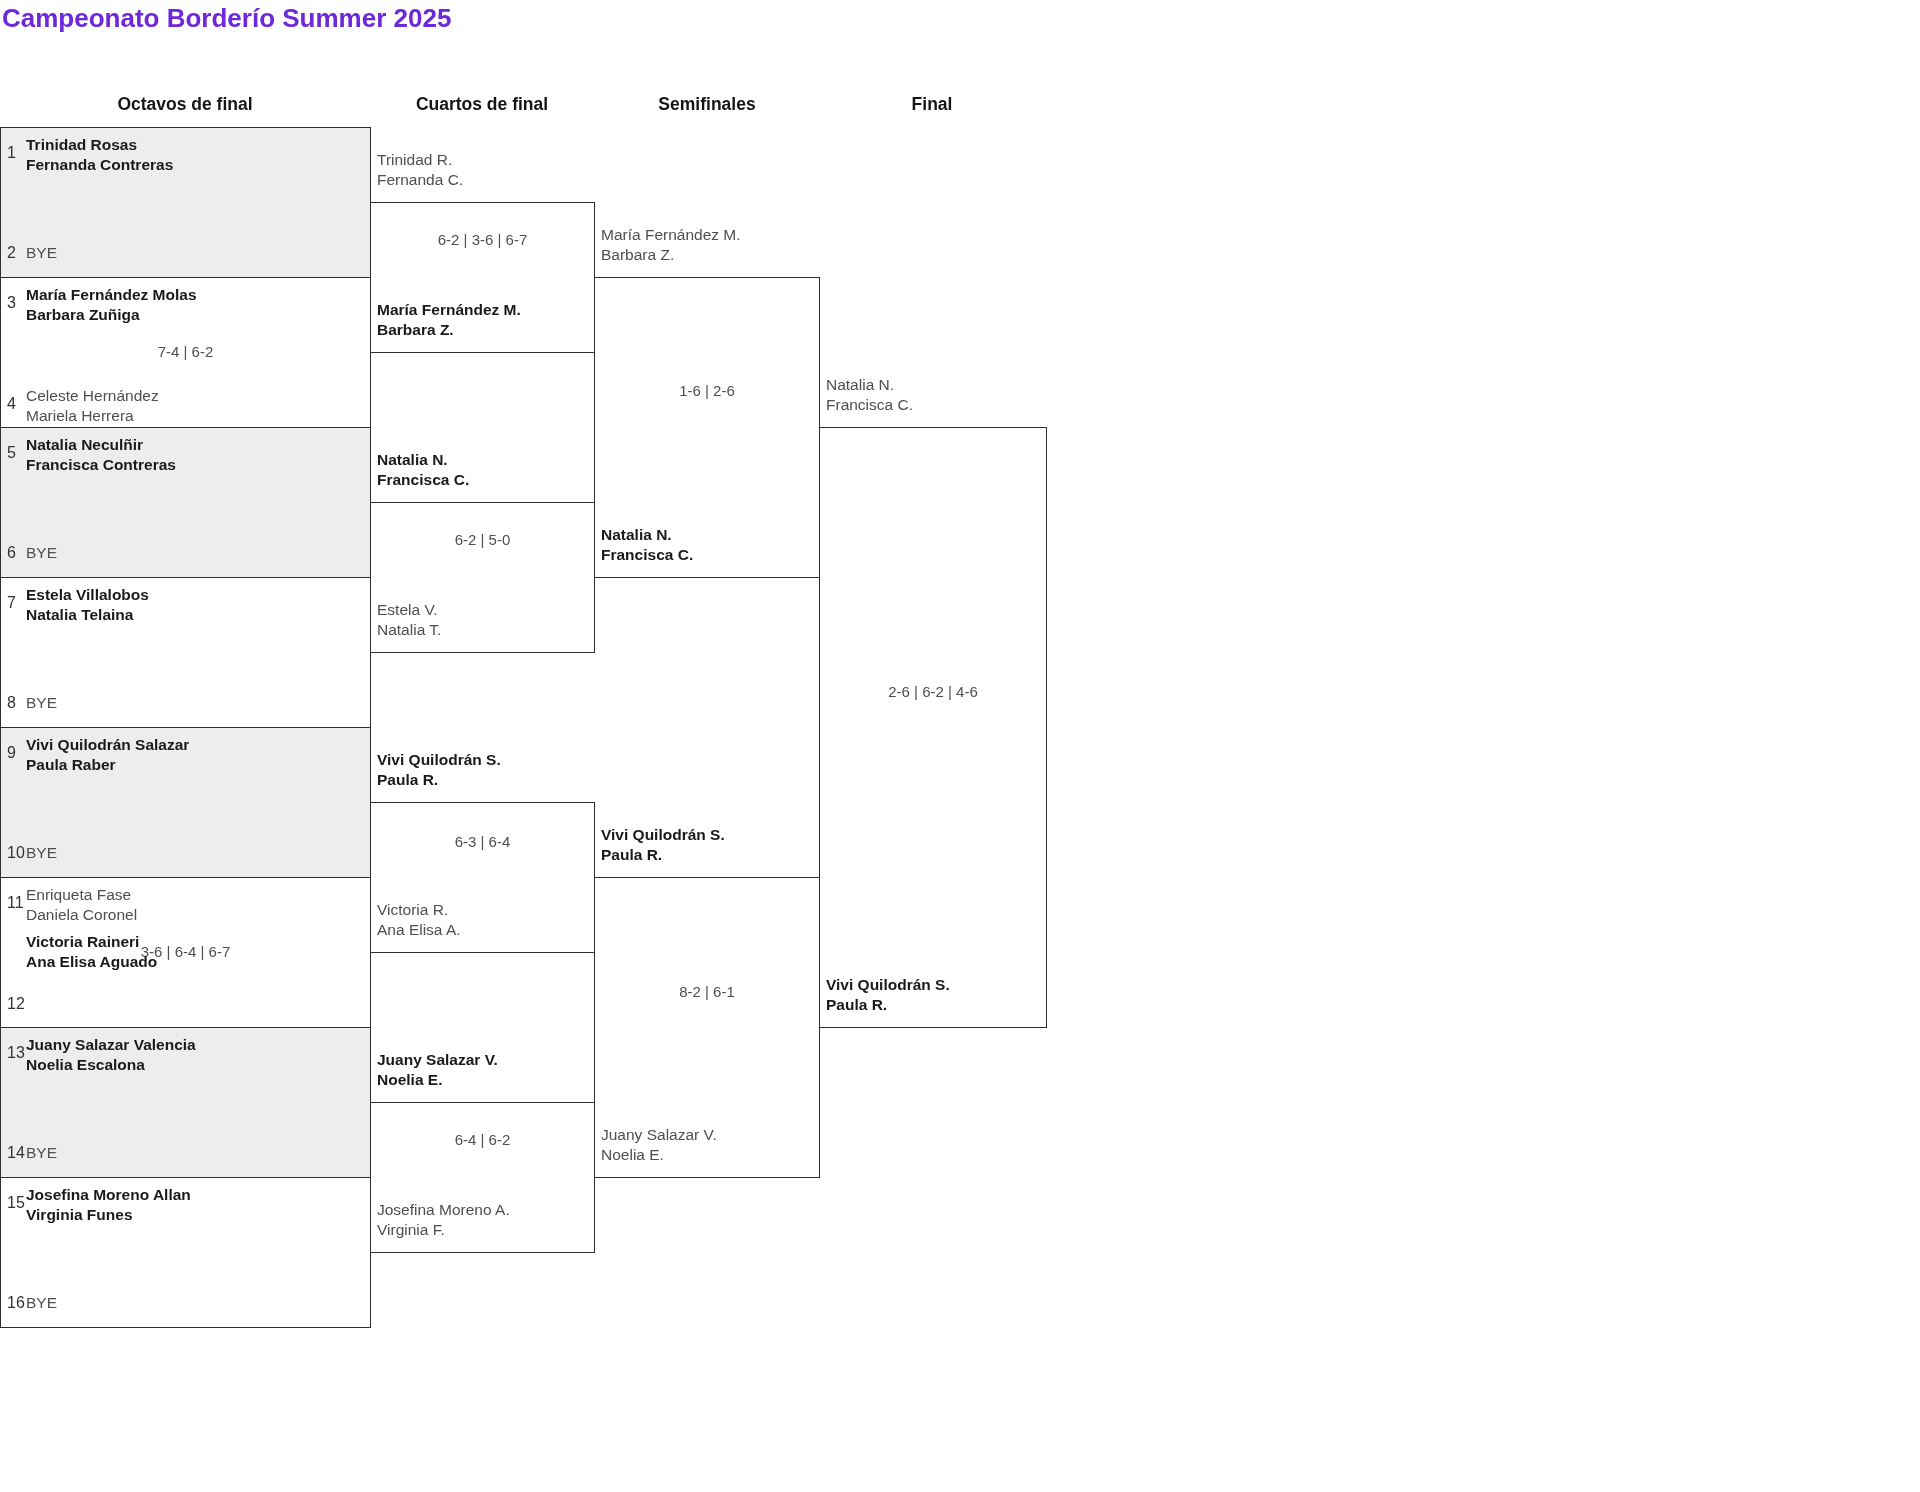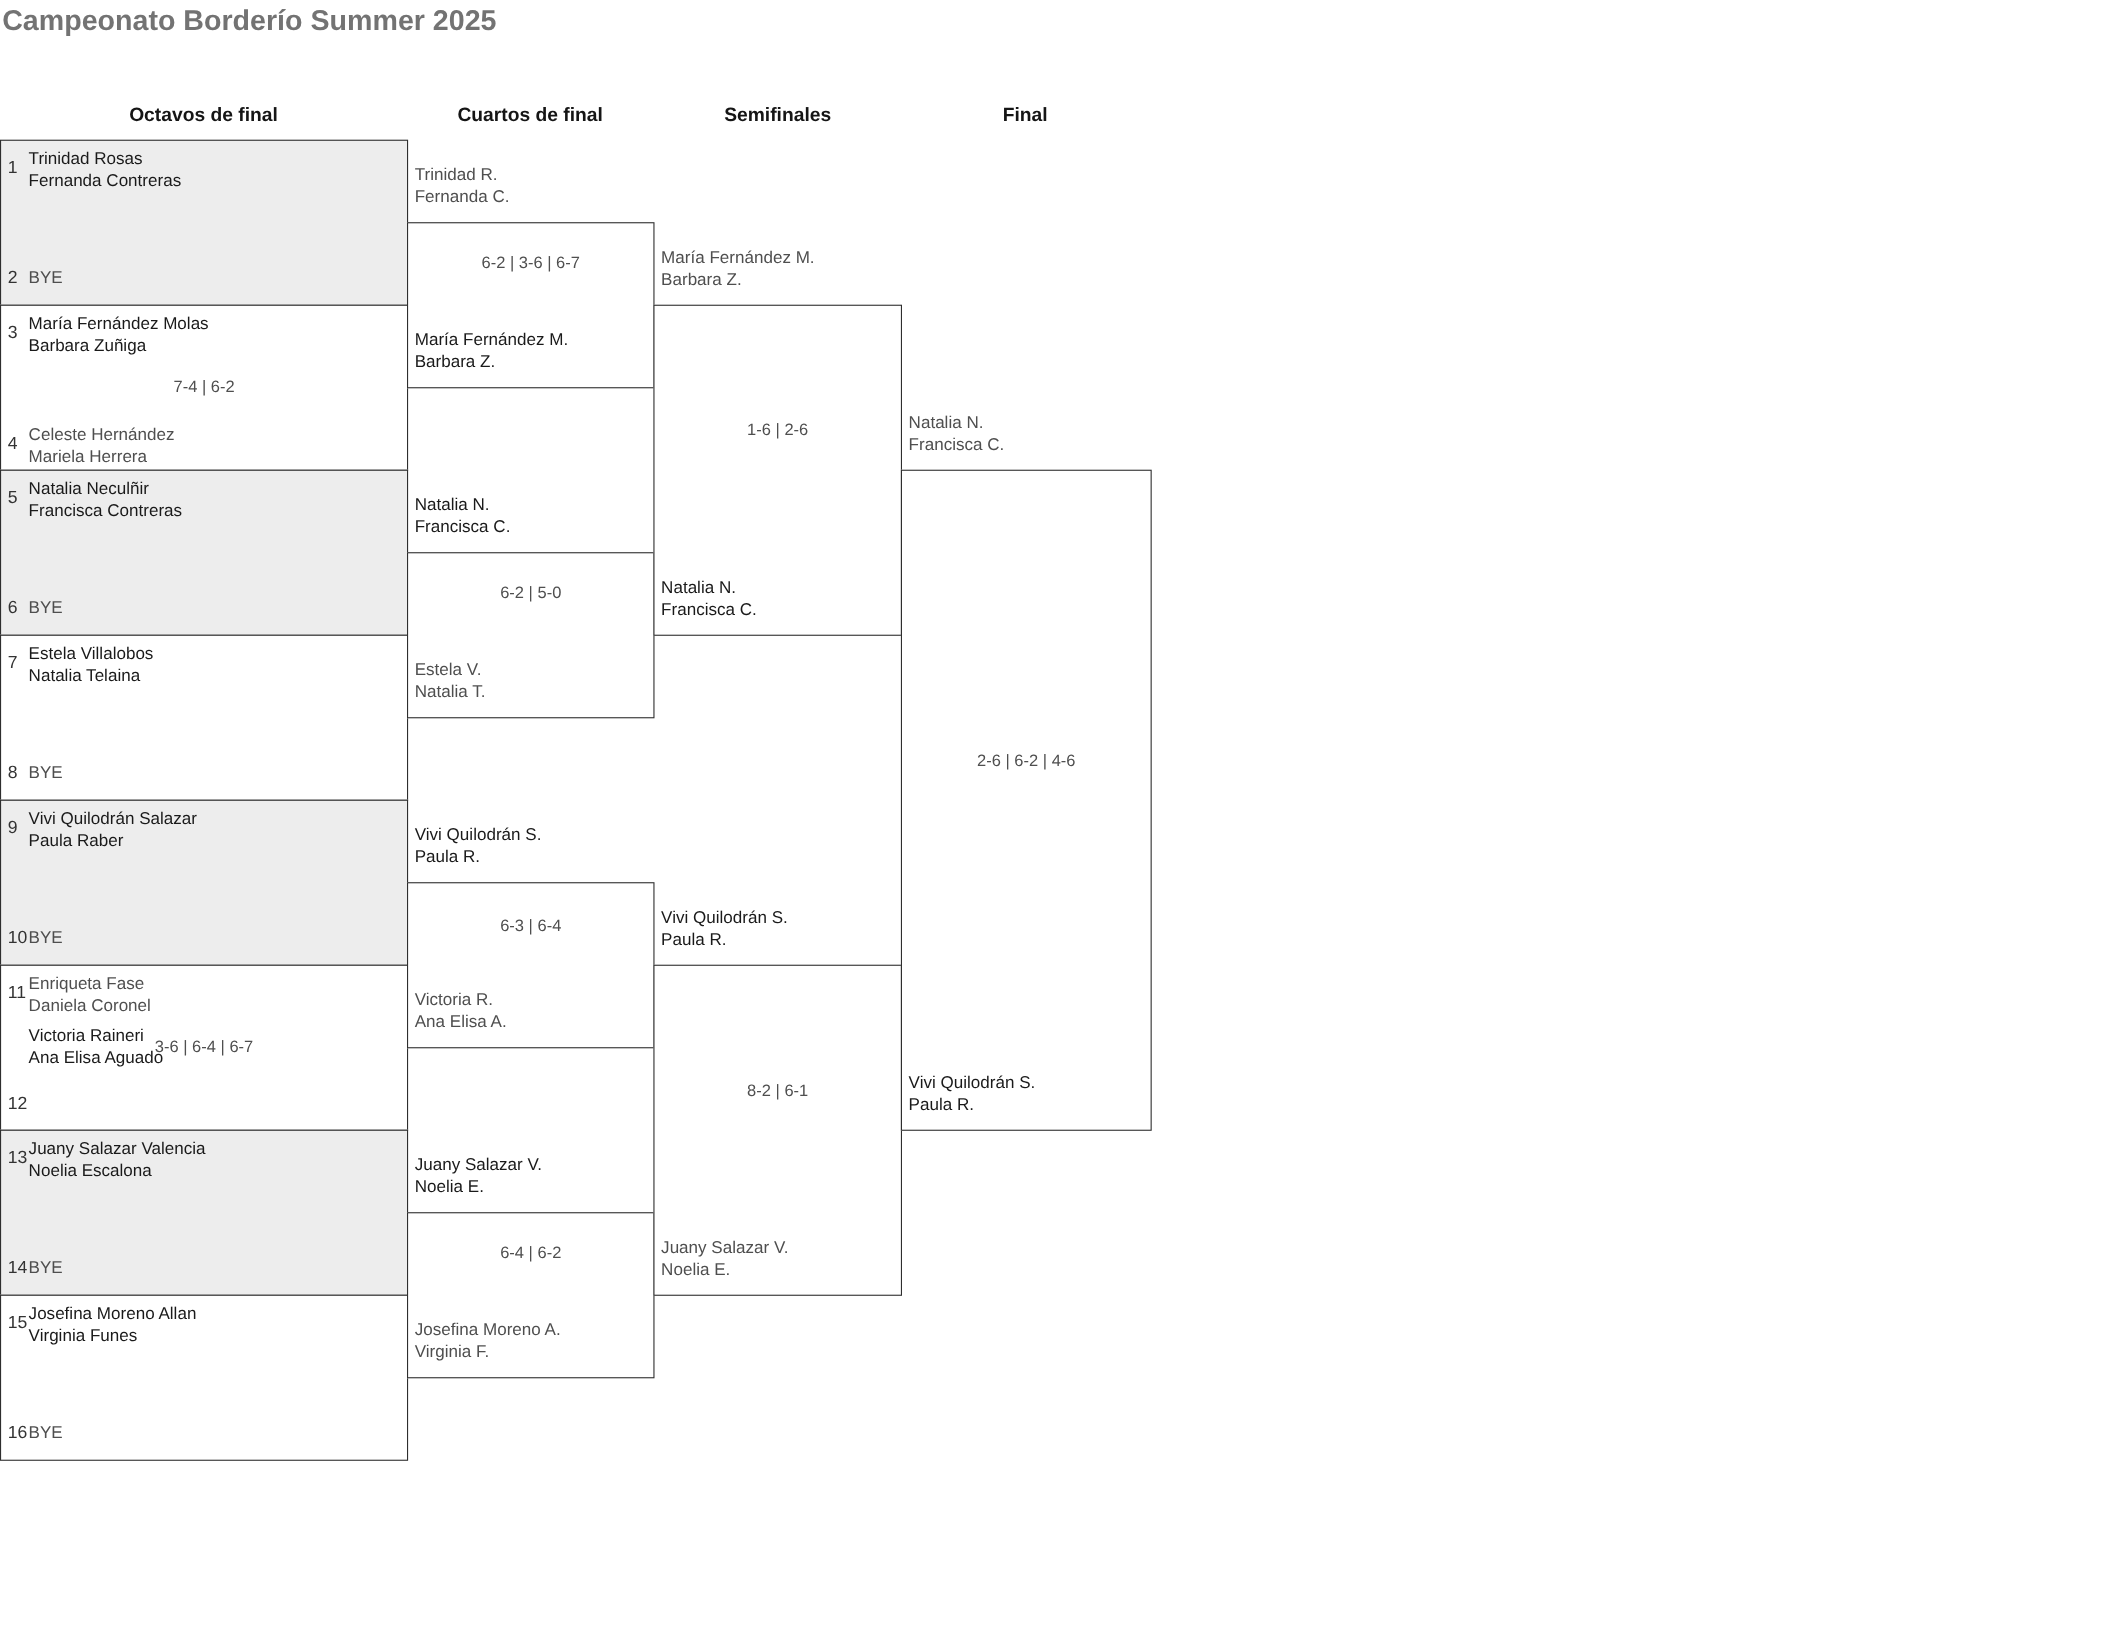--- a/index.html
+++ b/index.html
@@ -1,23 +1,23 @@
 <!DOCTYPE html>
 <html><head>
 <meta charset="utf-8">
 <style>
   html,body{margin:0;padding:0;background:#fff;}
   #canvas{position:relative;width:1920px;height:1492px;background:#fff;overflow:hidden;
           font-family:"Liberation Sans","DejaVu Sans",sans-serif;}
-  .title{position:absolute;left:2px;top:2px;font-size:26px;line-height:33px;font-weight:700;color:#737373;}
+  .title{position:absolute;left:2px;top:2px;font-size:26px;line-height:33px;font-weight:700;color:#6d28d9;}
   .hdr{position:absolute;top:94px;width:220px;text-align:center;font-size:17.5px;font-weight:700;color:#151515;}
   .box{position:absolute;border:1px solid #2e2e2e;background:#fff;box-sizing:border-box;}
   .box.g{background:#ededed;}
   .names{position:absolute;font-size:15.5px;line-height:20px;color:#4f4f4f;font-weight:400;}
-  .names.w{color:#1a1a1a;font-weight:400;}
+  .names.w{color:#1a1a1a;font-weight:700;}
   .names.l{color:#4f4f4f;font-weight:400;}
   .seed{position:absolute;font-size:16px;line-height:20px;color:#333;}
   .score{position:absolute;text-align:center;font-size:15px;line-height:20px;color:#4f4f4f;}
   .logo{position:absolute;left:1686px;top:2px;width:232px;height:66px;}
   .dot{position:absolute;border-radius:50%;}
   .dot.b{background:#2aa9e0;}
   .dot.gr{background:#7cc11e;}
   .dot.o{background:#ee7511;}
   .logo-text{position:absolute;left:68px;top:-8px;font-size:48px;line-height:64px;font-weight:700;
              letter-spacing:-2px;color:#7cc11e;}

